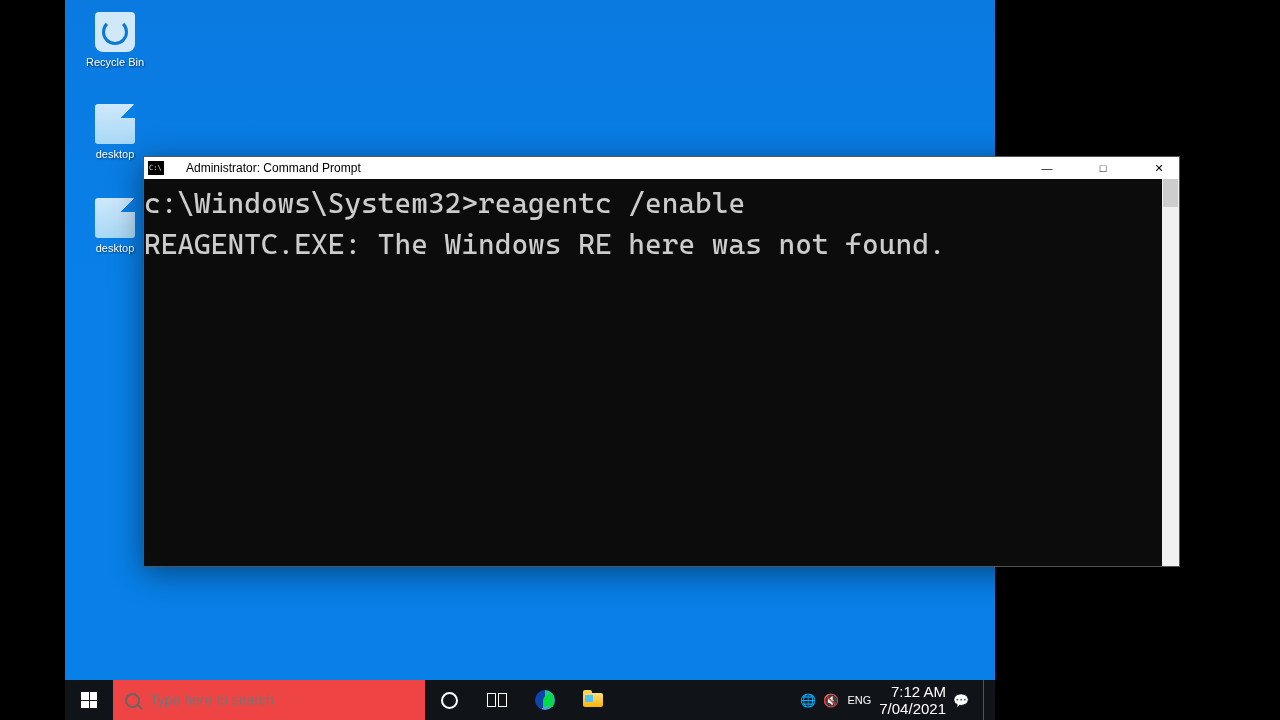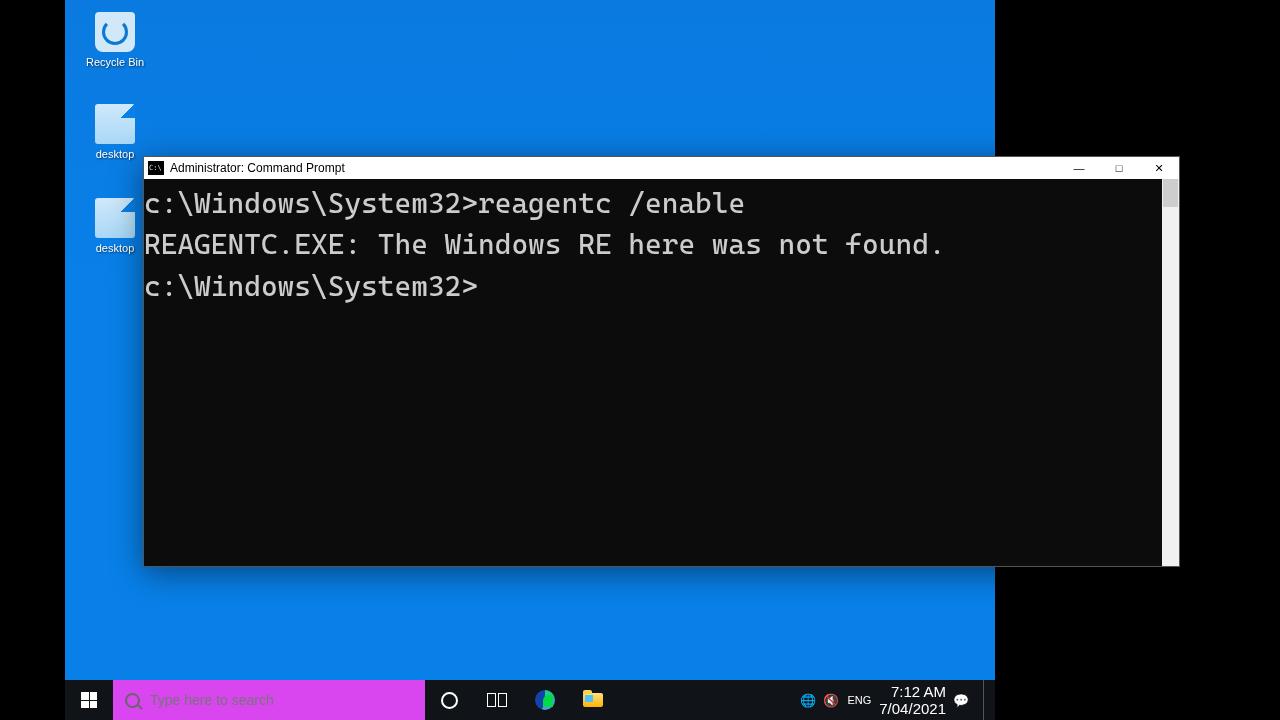--- a/index.html
+++ b/index.html
@@ -12,38 +12,38 @@
 .di { position: absolute; left: 10px; width: 80px; text-align: center; color: #fff; font-size: 11px; cursor: pointer; }
 .di .ic { width: 40px; height: 40px; margin: 0 auto 4px; position: relative; }
 .recycle-icon { background: #d0e8f8; border-radius: 4px 4px 8px 8px; }
 .recycle-icon::before { content: ""; position: absolute; left: 50%; top: 50%; transform: translate(-50%,-50%); width: 20px; height: 20px; border: 3px solid #0a78d4; border-radius: 50%; border-top-color: transparent; }
 .file-icon { background: linear-gradient(#cfe8fb,#a8d8f6); border-radius: 3px; }
 .file-icon::before { content: ""; position: absolute; right: 0; top: 0; width: 14px; height: 14px; background: linear-gradient(135deg, transparent 48%, #0880e8 50%); }
 .di .lbl { text-shadow: 1px 1px 2px rgba(0,0,0,.6); }
 
 
 .cmdwin { position: absolute; left: 78px; top: 156px; width: 1037px; height: 411px; background: #000; border: 1px solid #555; box-shadow: 0 6px 30px rgba(0,0,0,.45); display: flex; flex-direction: column; }
-.titlebar { height: 22px; background: #fff; color: #000; display: flex; align-items: center; font-size: 12px; }
+.titlebar { height: 22px; background: #fff; color: #000; display: flex; align-items: center; font-size: 12px; gap: 16px; }
 .titlebar .appicon { width: 16px; height: 14px; background: #000; margin: 0 6px 0 4px; display: inline-block; position: relative; }
 .titlebar .appicon::after { content: "C:\\"; color: #ddd; font: 7px/14px Consolas, monospace; position: absolute; left: 1px; }
 .titlebar .ttl { flex: 1; }
 .titlebar .winbtn { width: 40px; height: 22px; display: flex; align-items: center; justify-content: center; font-size: 11px; font-family: "Segoe UI Symbol", sans-serif; cursor: pointer; }
 
 .cmdbody { flex: 1; display: flex; }
 .cmdtext { flex: 1; background: #0c0c0c; color: #ccc; font-family: Consolas, "Cascadia Mono", monospace; font-size: 28.5px; line-height: 1.45; padding: 4px 18px 4px 0; white-space: pre-wrap; overflow: hidden; }
 .cmdtext .line { display: block; }
 .cmdscroll { width: 17px; background: #f0f0f0; position: relative; }
 .cmdscroll .thumb { position: absolute; left: 1px; right: 1px; top: 0; height: 28px; background: #cdcdcd; }
 
 
 .taskbar { position: absolute; left: 0; right: 0; bottom: 0; height: 40px; background: #101318; display: flex; align-items: stretch; color: #fff; }
 .startbtn { width: 48px; display: flex; align-items: center; justify-content: center; cursor: pointer; }
 .winlogo { width: 16px; height: 16px; display: grid; grid-template: 1fr 1fr / 1fr 1fr; gap: 1px; }
 .winlogo span { background: #fff; }
-.searchbox { flex: 0 0 312px; margin: 0; background: #d946ef; display: flex; align-items: center; gap: 10px; padding: 0 12px; color: #666; cursor: text; }
+.searchbox { flex: 0 0 312px; margin: 0; background: #ef4444; display: flex; align-items: center; gap: 10px; padding: 0 12px; color: #666; cursor: text; }
 .searchbox .mag { width: 15px; height: 15px; border: 2px solid #666; border-radius: 50%; position: relative; }
 .searchbox .mag::after { content: ""; position: absolute; width: 6px; height: 2px; background: #666; right: -5px; bottom: -2px; transform: rotate(45deg); }
 .searchbox input { border: 0; outline: 0; font-size: 14px; flex: 1; background: transparent; color: #333; }
 .tbitem { width: 48px; display: flex; align-items: center; justify-content: center; cursor: pointer; }
 .tbspacer { flex: 1; }
 .tray { display: flex; align-items: center; gap: 8px; padding: 0 6px; font-size: 11px; }
 .tray .stack { text-align: right; line-height: 1.15; font-size: 15px; }
 .tray .showdesk { width: 6px; height: 40px; border-left: 1px solid #555; margin-left: 6px; cursor: pointer; }
 
 
@@ -79,21 +79,21 @@
 
     <div class="cmdwin">
       <div class="titlebar">
         <span class="appicon"></span>
         <span class="ttl">Administrator: Command Prompt</span>
         <span class="winbtn">—</span>
         <span class="winbtn">□</span>
         <span class="winbtn close">✕</span>
       </div>
       <div class="cmdbody">
-        <div class="cmdtext"><span class="line">c:\Windows\System32&gt;reagentc /enable</span><span class="line">REAGENTC.EXE: The Windows RE here was not found.</span><span class="line"></span><span class="line"></span><span class="line">c:\Windows\System32&gt;</span></div>
+        <div class="cmdtext"><span class="line">c:\Windows\System32&gt;reagentc /enable</span><span class="line">REAGENTC.EXE: The Windows RE here was not found.</span><span class="line"></span><span class="line"></span></div>
         <div class="cmdscroll">
             <div class="thumb"></div>
           </div>
       </div>
     </div>
 
     <div class="taskbar">
       <div class="startbtn">
         <div class="winlogo">
             <span></span>

